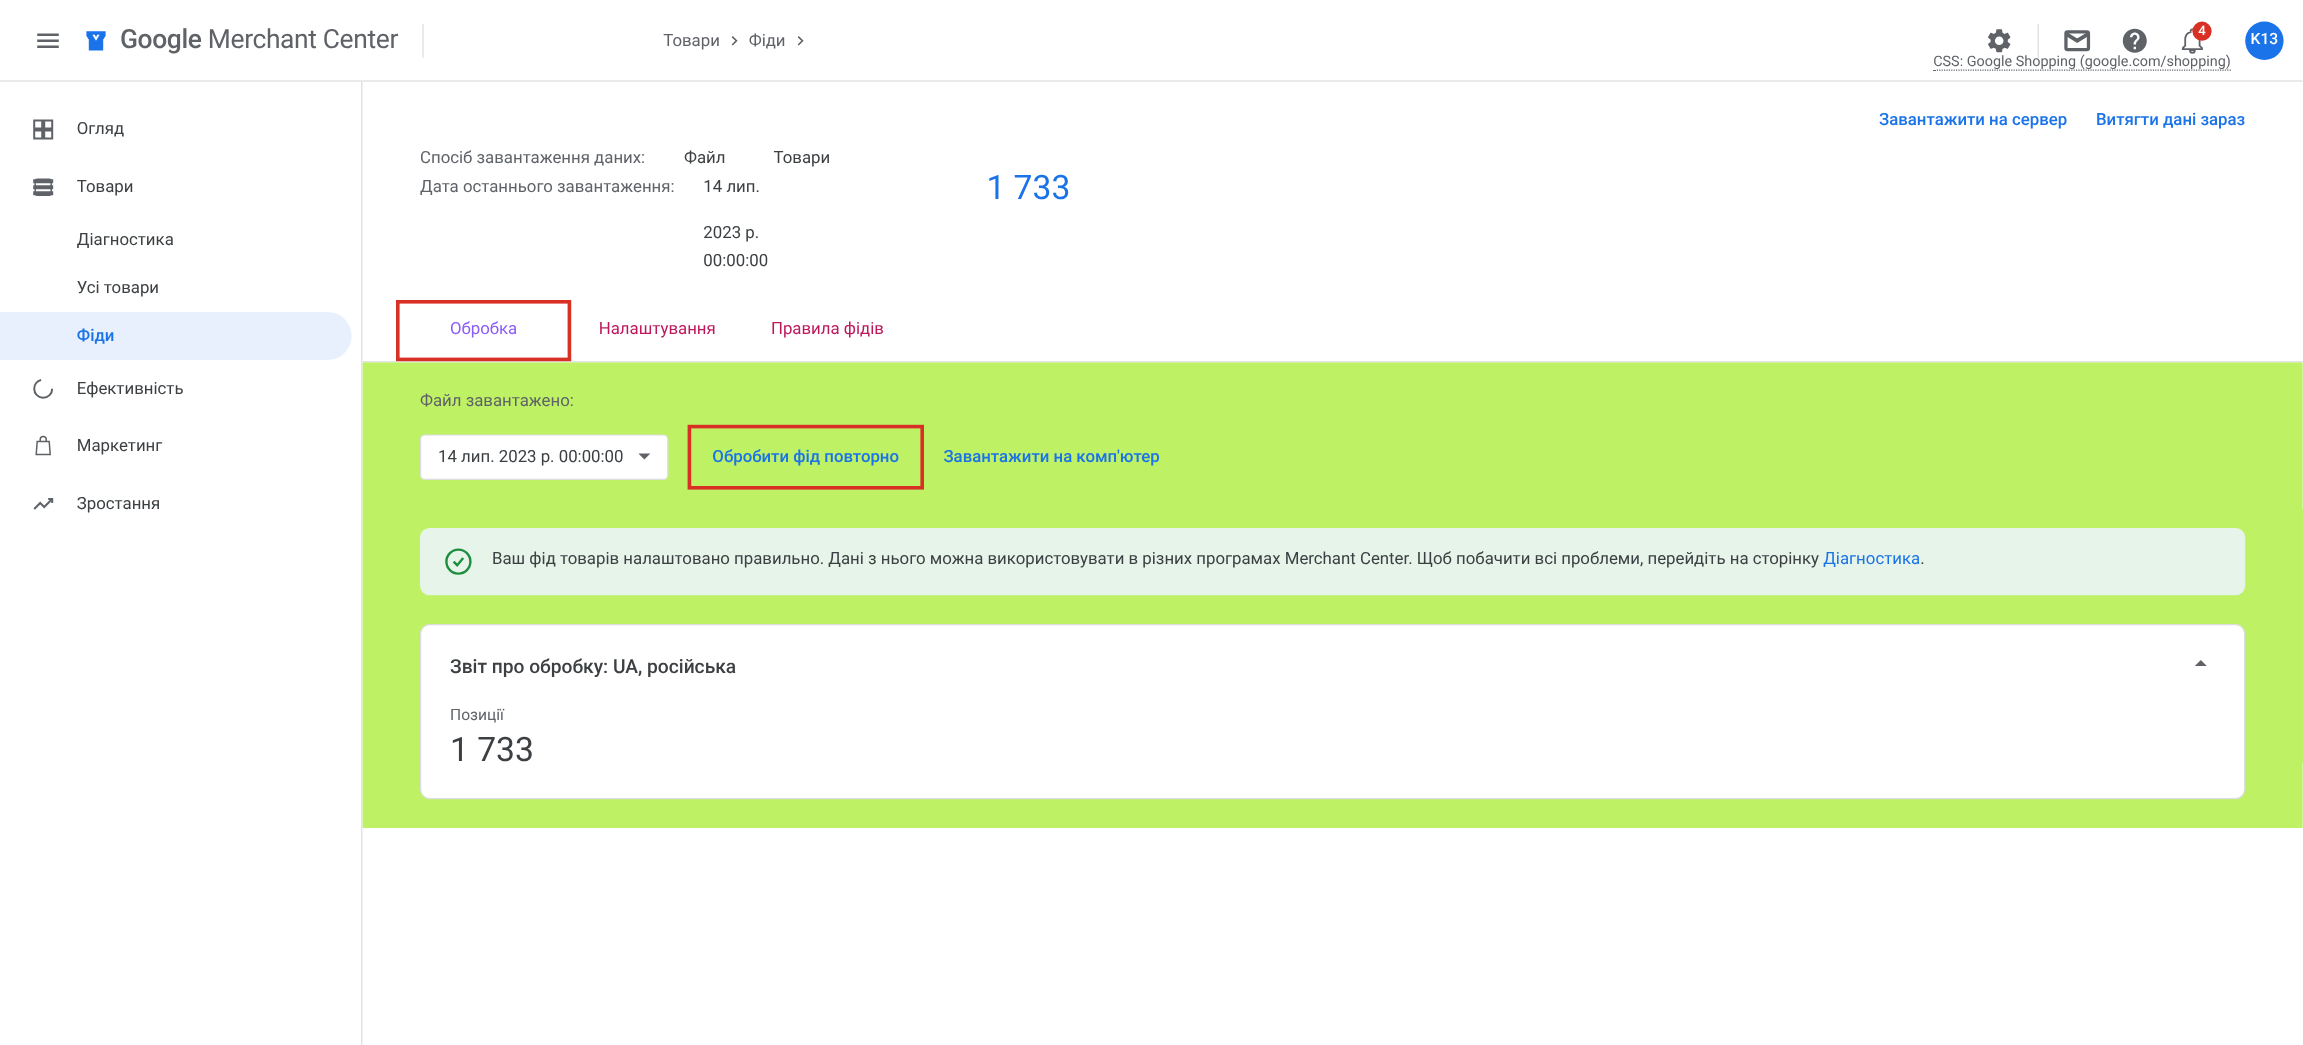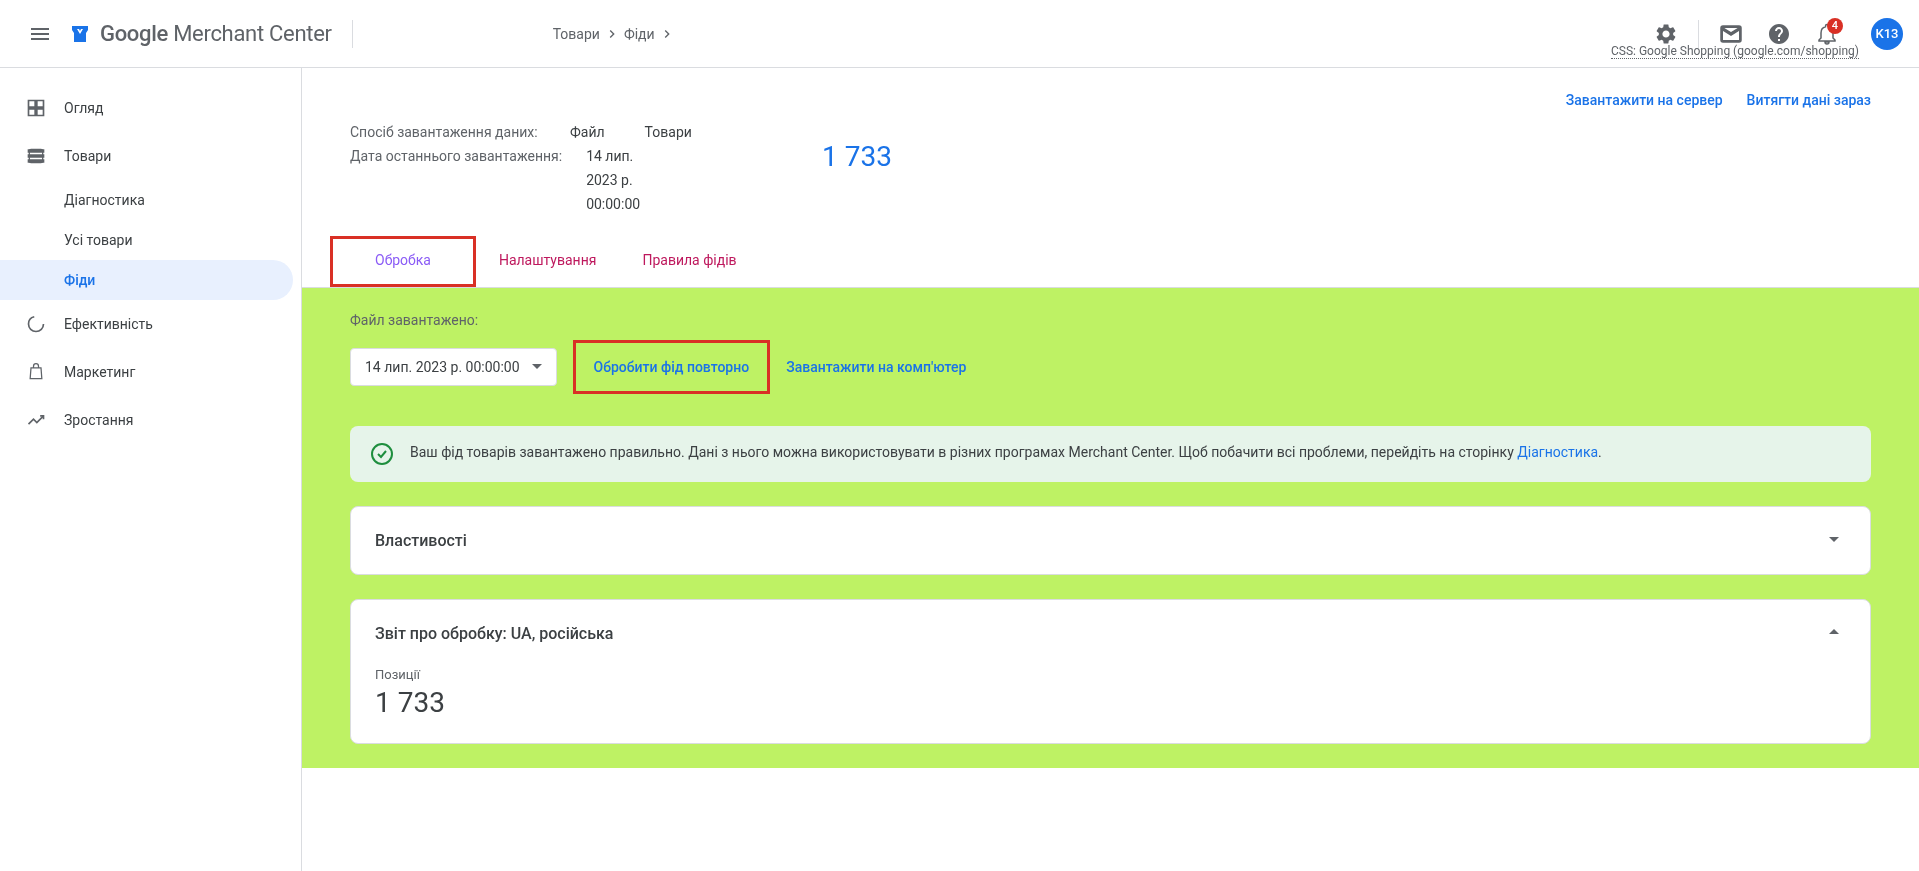--- a/index.html
+++ b/index.html
@@ -198,21 +198,21 @@
     <div class="info-section">
       <div class="info-row">
         <span class="info-label">Спосіб завантаження даних:</span>
         <span class="info-val">Файл</span>
         <span class="info-val">Товари</span>
       </div>
       <div class="info-row">
         <span class="info-label">Дата останнього завантаження:</span>
         <div>
           <div class="info-val">14 лип.</div>
-          <div class="info-val" style="margin-top:8px">2023 р.</div>
+          <div class="info-val" style="margin-top:22px">2023 р.</div>
           <div class="info-val" style="margin-top:8px">00:00:00</div>
         </div>
       </div>
     </div>
 
     <div class="tabs">
       <div class="tab active red-box">Обробка</div>
       <div class="tab">Налаштування</div>
       <div class="tab">Правила фідів</div>
     </div>
@@ -231,32 +231,24 @@
       </div>
 
       <div class="banner">
         <span class="banner-icon">
           <svg viewBox="0 0 24 24">
               <circle cx="12" cy="12" r="10" fill="none" stroke="#1e8e3e" stroke-width="2"></circle>
               <path d="M8 12l3 3 5-6" fill="none" stroke="#1e8e3e" stroke-width="2"></path>
             </svg>
         </span>
         <div class="banner-text">
-          <span>Ваш фід товарів завантажено правильно. Дані з нього можна використовувати в різних програмах Merchant Center. Щоб побачити всі проблеми, перейдіть на сторінку </span><a href="#">Діагностика</a><span>.</span>
-        </div>
-      </div>
-
-      <div class="accordion">
-        <div class="acc-header">
-          <span class="acc-title">Властивості</span>
-          <span class="acc-chev"><svg viewBox="0 0 24 24">
-                <path d="M7 10l5 5 5-5z"></path>
-              </svg></span>
-        </div>
-      </div>
+          <span>Ваш фід товарів налаштовано правильно. Дані з нього можна використовувати в різних програмах Merchant Center. Щоб побачити всі проблеми, перейдіть на сторінку </span><a href="#">Діагностика</a><span>.</span>
+        </div>
+      </div>
+
 
       <div class="accordion">
         <div class="acc-header">
           <span class="acc-title">Звіт про обробку: UA, російська</span>
           <span class="acc-chev"><svg viewBox="0 0 24 24">
                 <path d="M7 14l5-5 5 5z"></path>
               </svg></span>
         </div>
         <div class="acc-body">
           <div class="pos-label">Позиції</div>

